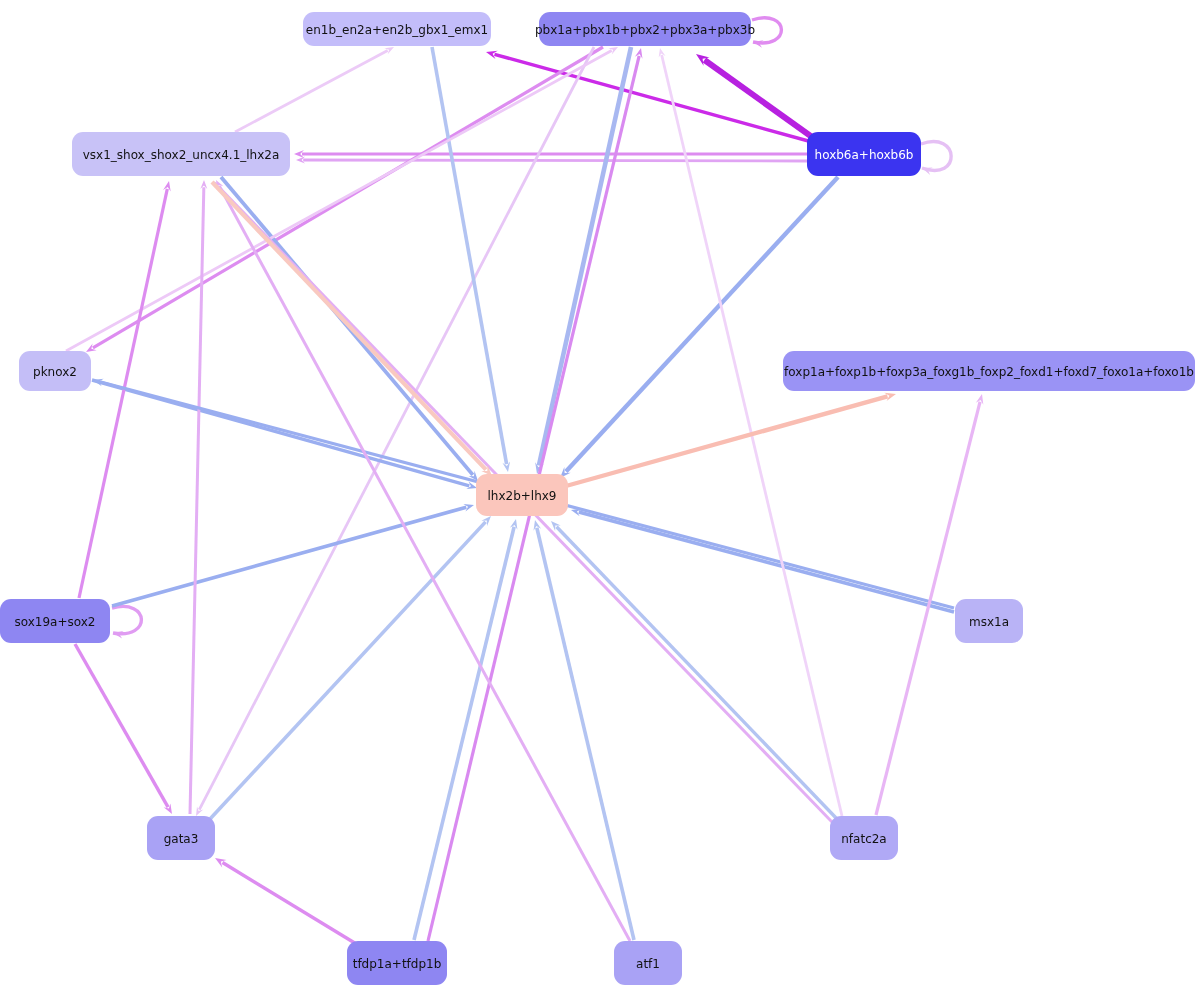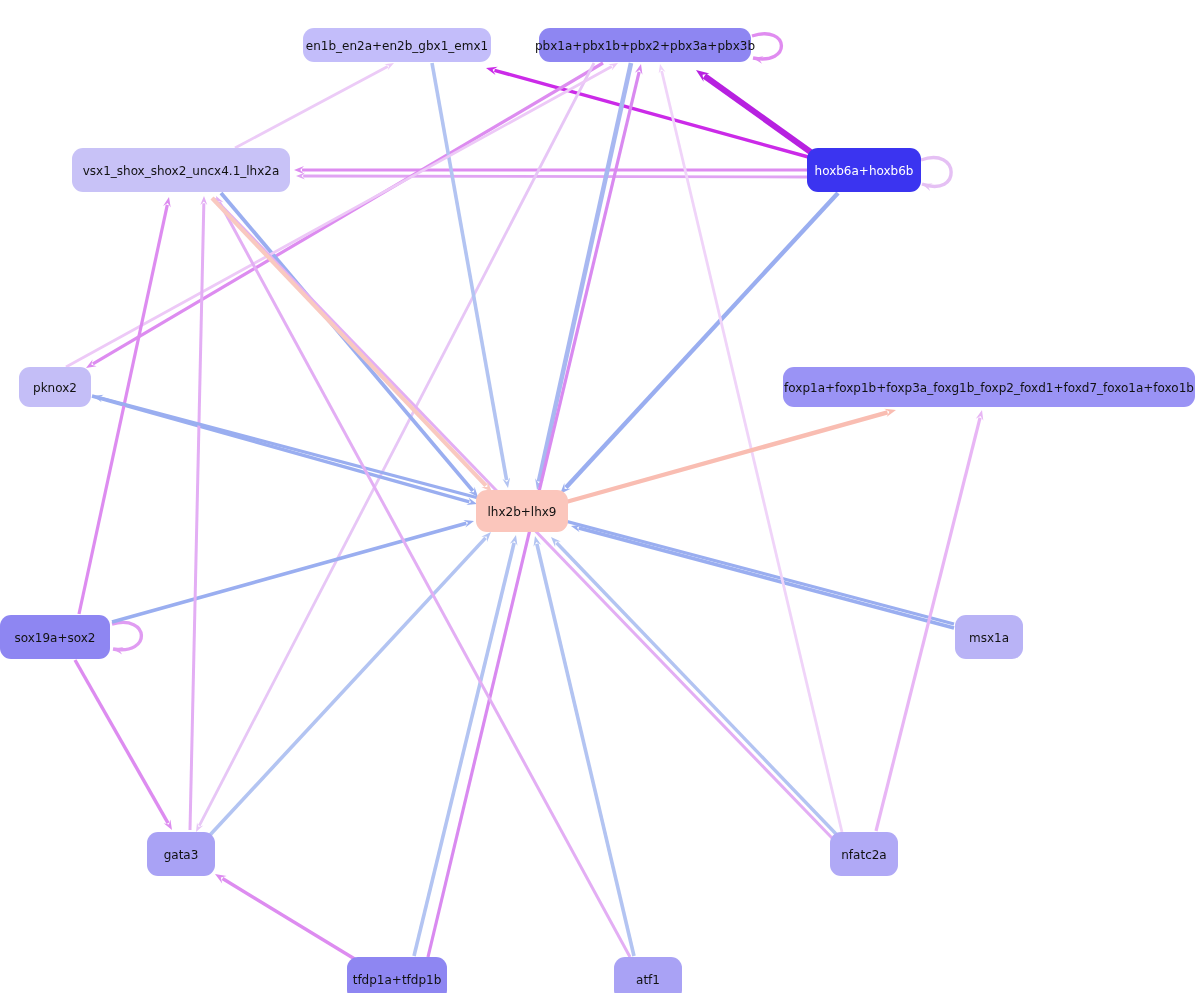--- a/index.html
+++ b/index.html
@@ -10,21 +10,20 @@
   body {
     width: 1201px;
     height: 993px;
     font-family: "DejaVu Sans", sans-serif;
     overflow: hidden;
   }
   #graph-root {
     position: relative;
     width: 1201px;
     height: 855px;
-    margin-top: 16px;
   }
   svg#network {
     position: absolute;
     left: 0;
     top: 0;
     width: 1201px;
     height: 993px;
     display: block;
   }
   .node-rect {

